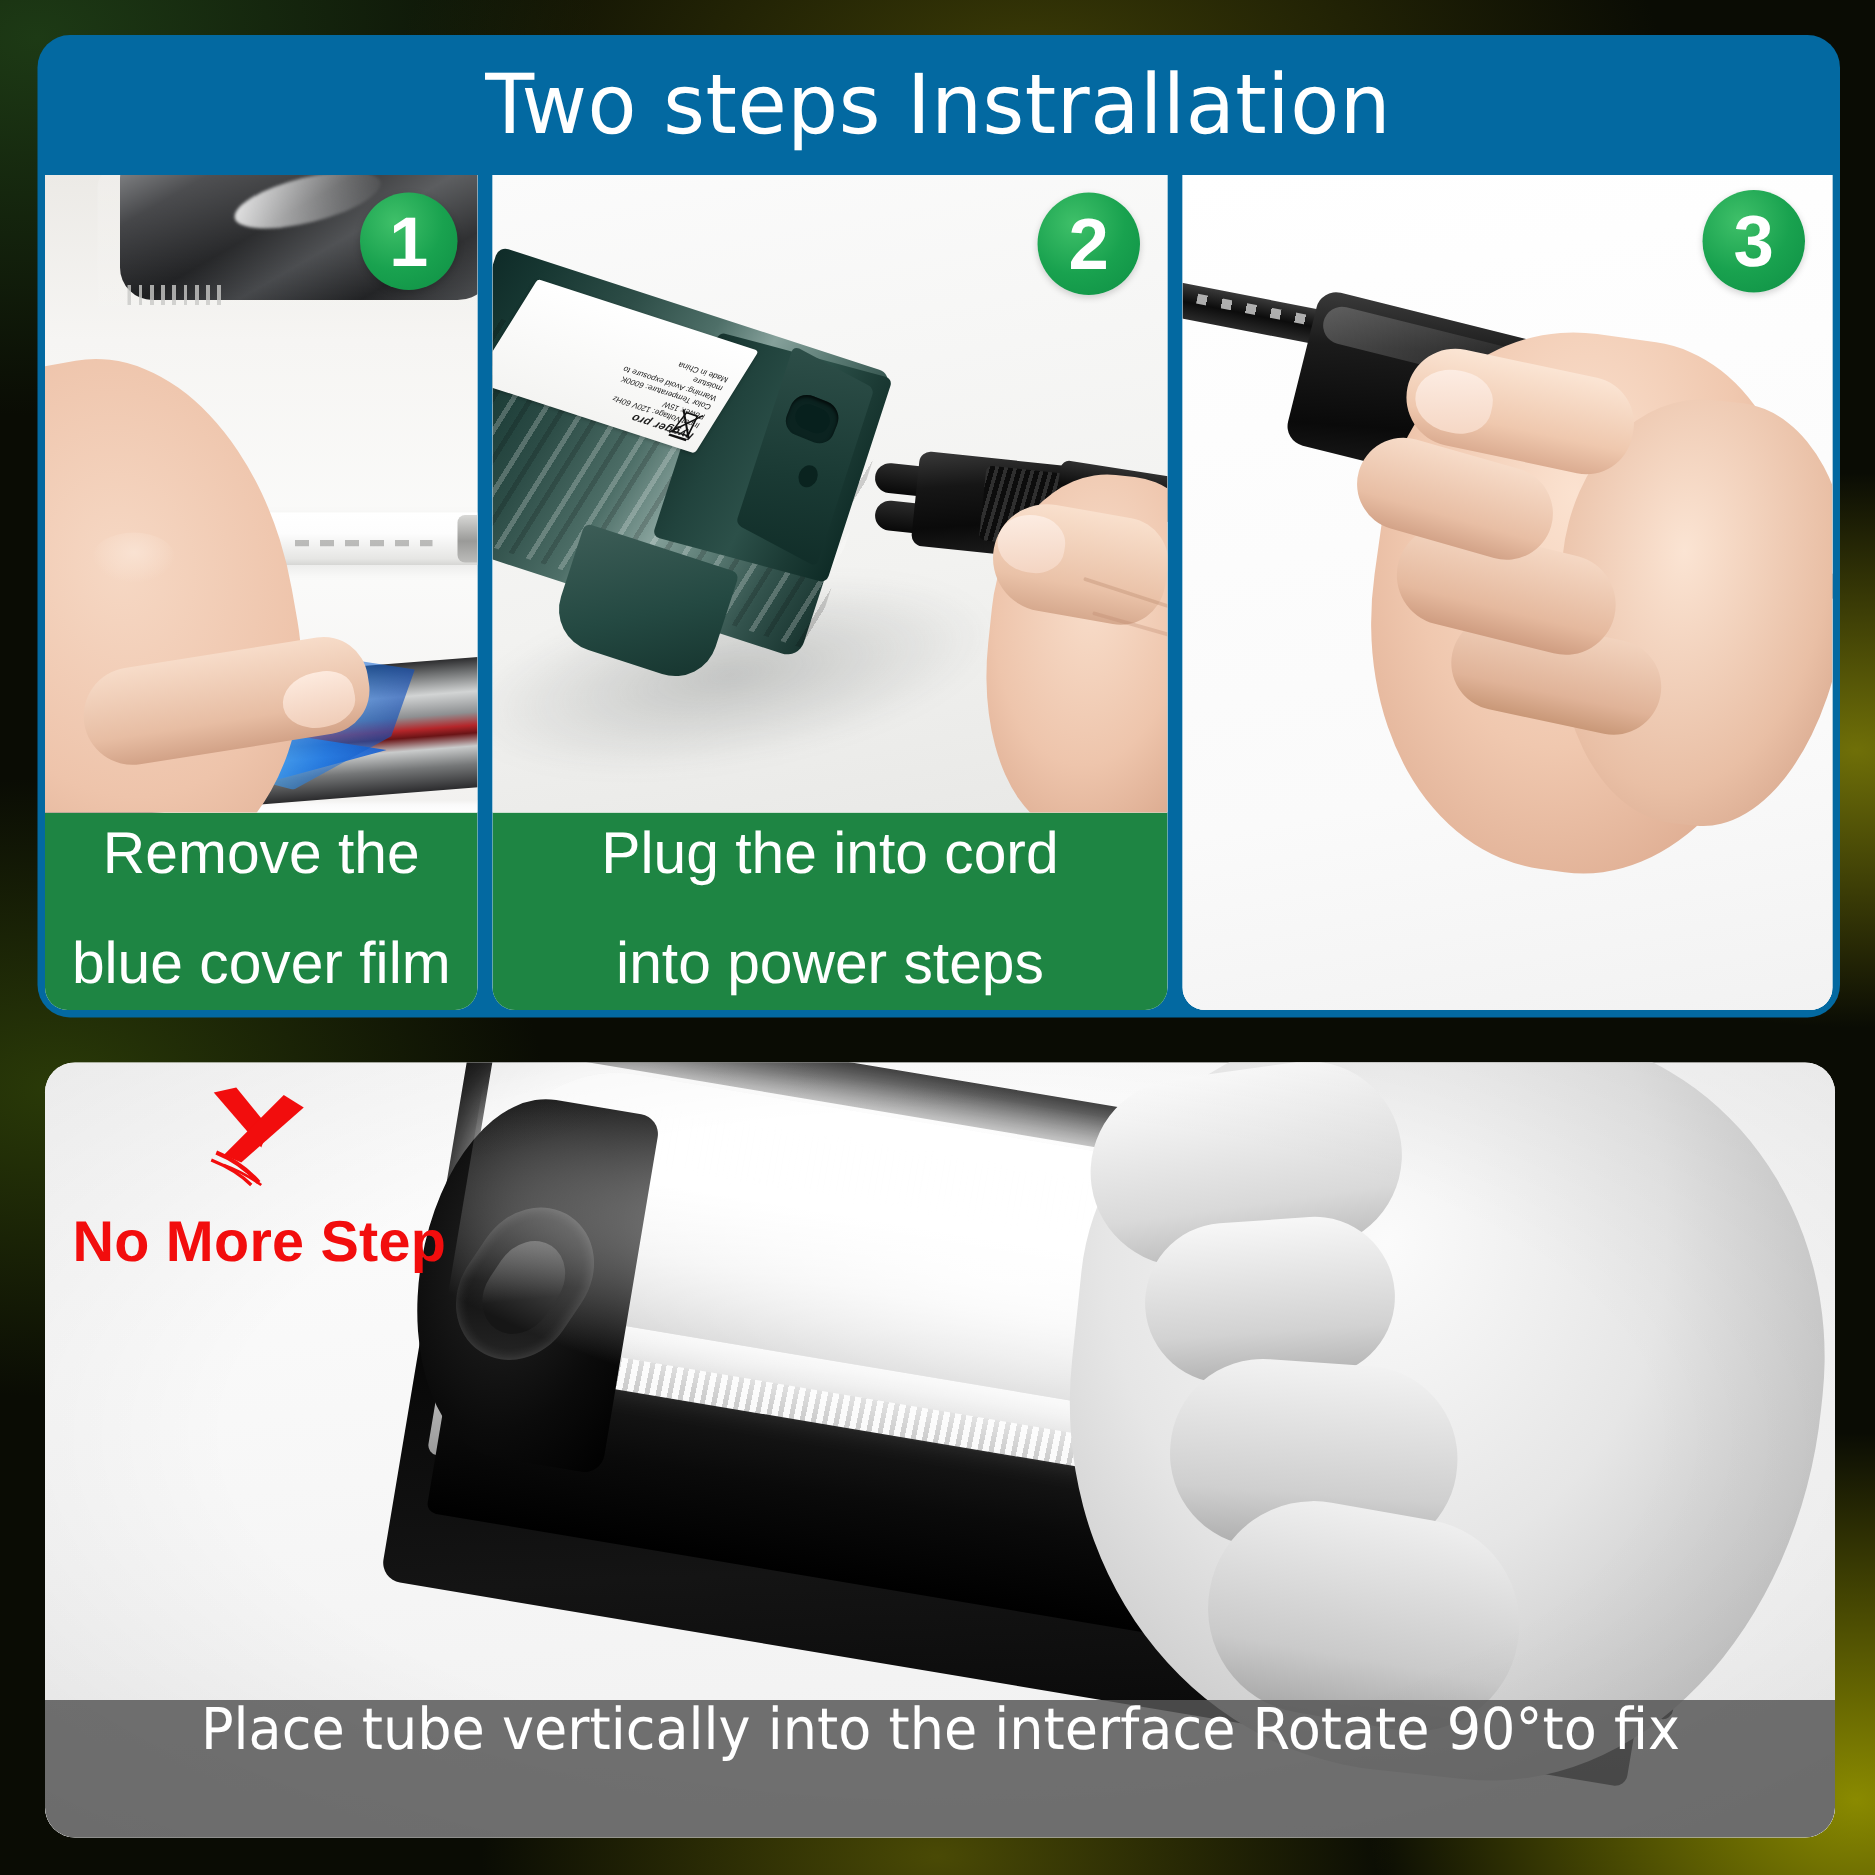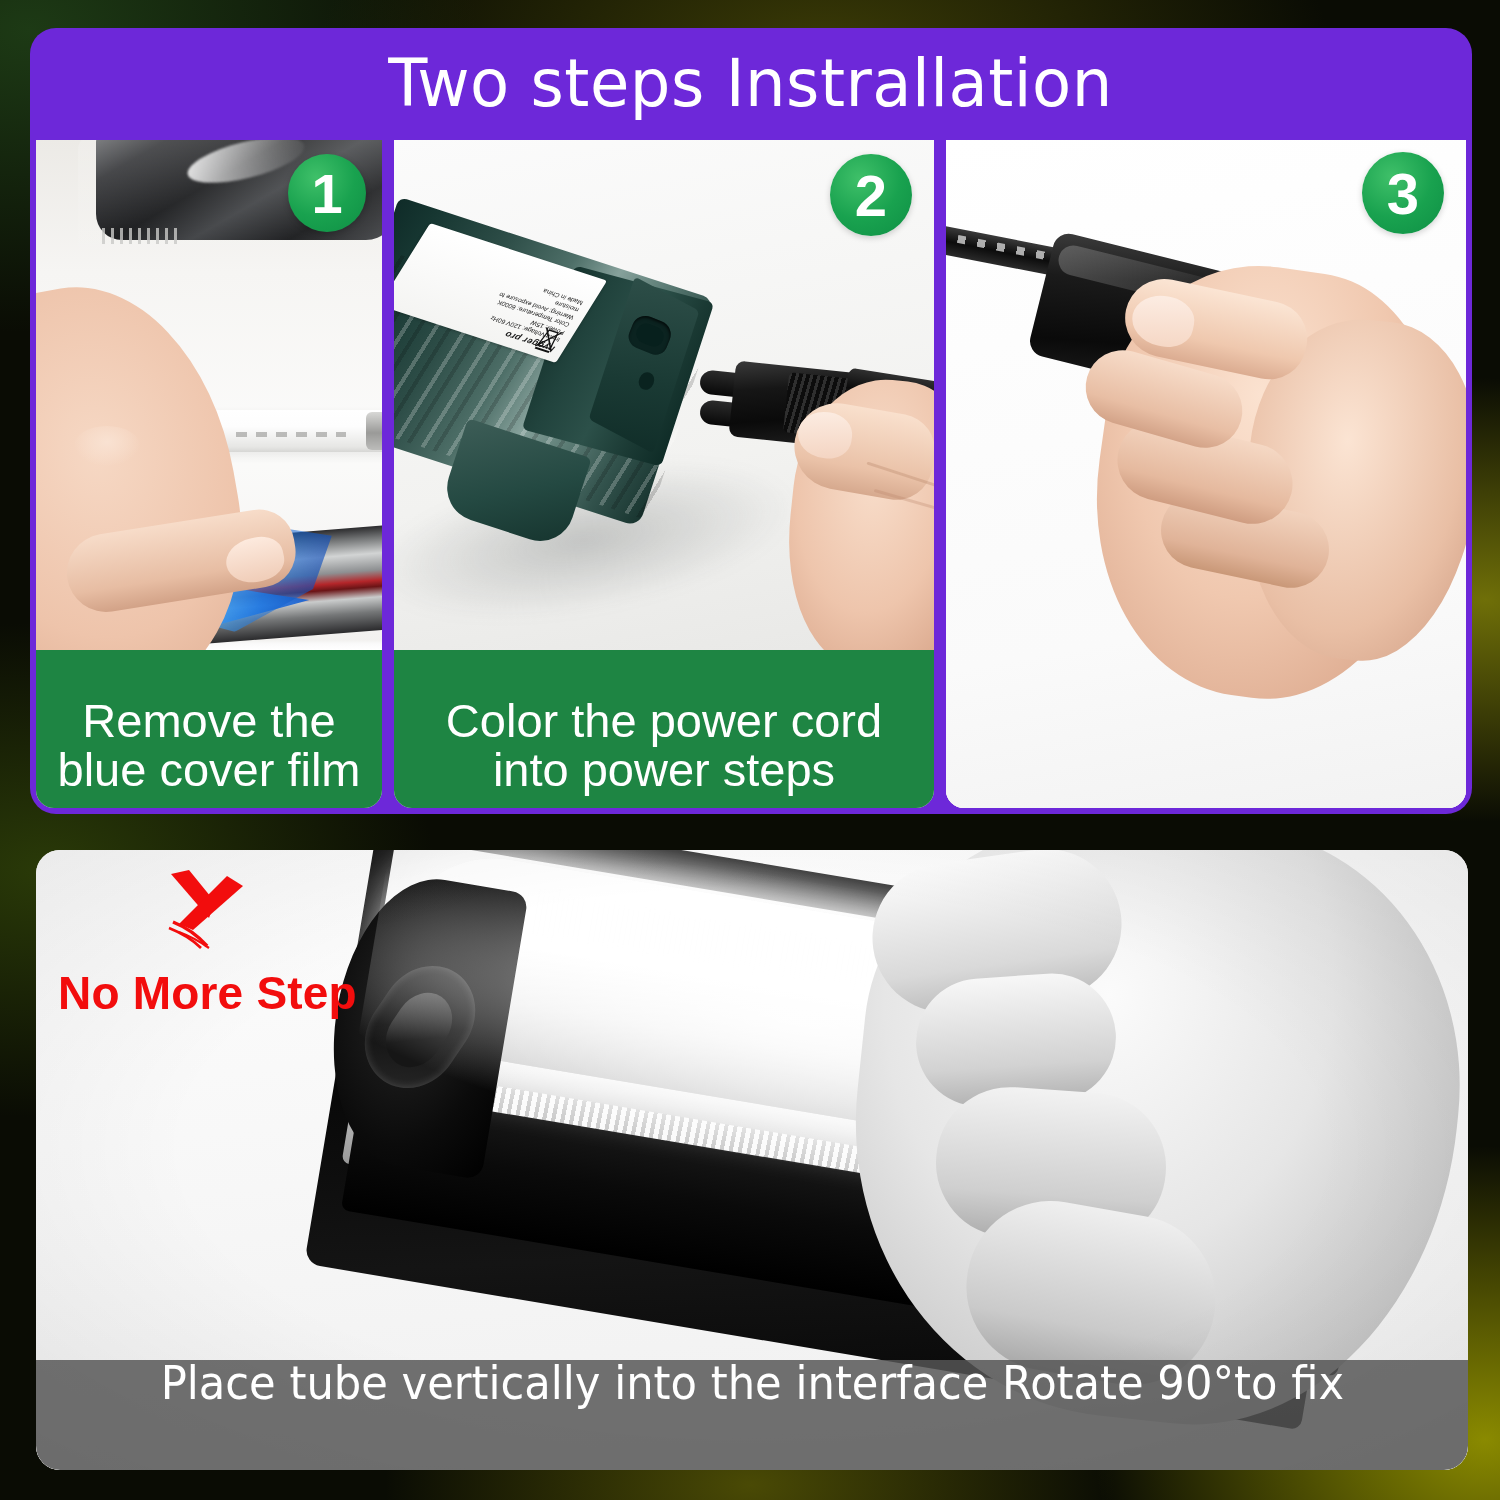--- a/index.html
+++ b/index.html
@@ -20,36 +20,36 @@
     background:radial-gradient(ellipse 700px 300px at 55% 3%, #3a3a06 0%, rgba(40,40,5,0) 72%);}
   .bg-g4{position:absolute;inset:0;
     background:radial-gradient(ellipse 520px 330px at 3% 58%, #2a3a08 0%, rgba(25,35,6,0) 75%);}
   .bg-g5{position:absolute;inset:0;
     background:radial-gradient(ellipse 500px 300px at 99% 40%, #6f6f08 0%, rgba(70,70,6,0) 74%);}
   .bg-g6{position:absolute;inset:0;
     background:radial-gradient(ellipse 480px 260px at 50% 99%, #4a4a05 0%, rgba(45,45,4,0) 76%);}
 
   
   .top-card{position:absolute;left:30px;top:28px;width:1442px;height:786px;
-    border-radius:26px;background:#6d28d9;overflow:hidden;}
+    border-radius:26px;background:#0369a1;overflow:hidden;}
   .title-bar{position:absolute;left:0;top:0;width:100%;height:112px;
     display:flex;align-items:center;justify-content:center;}
   .title-text{color:#ffffff;font-size:66px;line-height:1;letter-spacing:.5px;
     font-family:"DejaVu Sans","Liberation Sans",sans-serif;font-weight:400;
     transform:scaleX(.97);white-space:nowrap;}
 
   .panels{position:absolute;left:6px;top:112px;right:6px;bottom:6px;display:flex;gap:12px;}
   .panel{position:relative;border-radius:0 0 18px 18px;overflow:hidden;background:#fff;
      display:flex;flex-direction:column;}
   .p1{flex:0 0 346px;}
   .p2{flex:0 0 540px;}
   .p3{flex:1 1 auto;}
   .photo{position:relative;flex:1 1 auto;overflow:hidden;background:#f4f4f2;}
   .cap{background:#1e8543;color:#fff;display:flex;flex-direction:column;align-items:center;
-    justify-content:flex-end;text-align:center;line-height:1.03;padding:8px 6px 14px;}
+    justify-content:space-between;text-align:center;line-height:1.03;padding:8px 6px 14px;}
   .p1 .cap{height:136px;font-size:47px;}
   .p2 .cap{height:136px;font-size:47px;}
   .p3 .cap{height:136px;font-size:47px;}
   .cap-line{display:block;white-space:nowrap;}
 
   .badge{position:absolute;border-radius:50%;
     background:radial-gradient(circle at 36% 30%, #3fc069 0%, #19a24f 52%, #0e8f44 100%);
     color:#fff;display:flex;align-items:center;justify-content:center;font-weight:700;
     box-shadow:0 2px 6px rgba(0,0,0,.18);}
   .p1 .badge{right:16px;top:14px;width:78px;height:78px;font-size:56px;}
@@ -363,21 +363,21 @@
           <div class="s2-plug-grip"></div>
           <div class="s2-cord"></div>
           <div class="s2-hand"></div>
           <div class="s2-thumb"></div>
           <div class="s2-thumbnail"></div>
           <div class="s2-crease"></div>
           <div class="s2-crease2"></div>
           <div class="badge">2</div>
         </div>
         <div class="cap">
-          <span class="cap-line">Color the power cord</span>
+          <span class="cap-line">Plug the into cord</span>
           <span class="cap-line">into power steps</span>
         </div>
       </div>
 
       <div class="panel p3">
         <div class="photo">
           <div class="s3-bg"></div>
           <div class="s3-cord-a"></div>
           <div class="s3-cord-txt"></div>
           <div class="s3-switch"></div>

